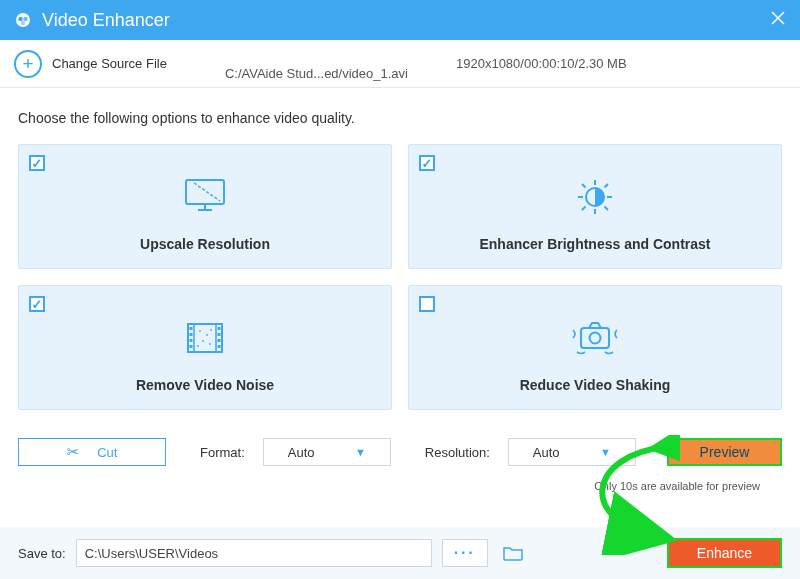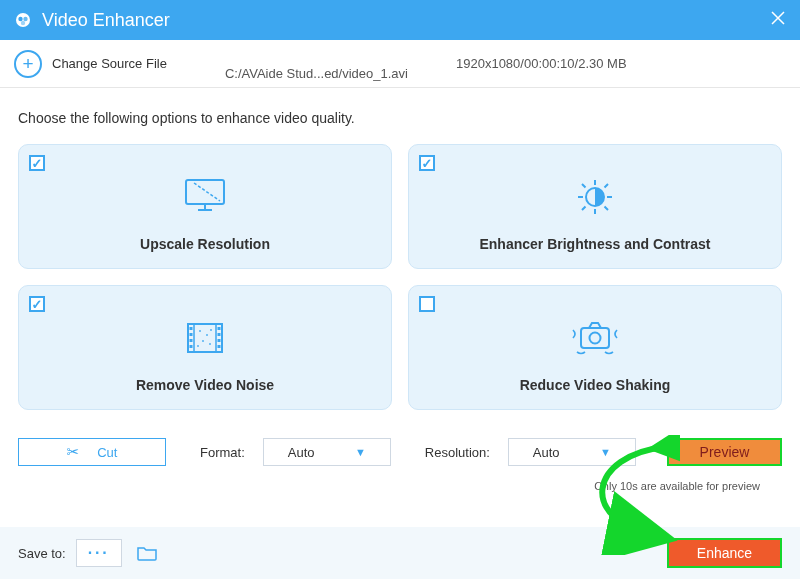--- a/index.html
+++ b/index.html
@@ -19,21 +19,21 @@
 .plus-circ { width: 28px; height: 28px; border: 2px solid #3da7f0; border-radius: 50%; display: flex; align-items: center; justify-content: center; margin-right: 10px; color: #3da7f0; font-size: 19px; line-height: 1; }
 .source-bar .csf { color: #333; margin-right: 58px; }
 .source-bar .path { color: #555; margin-right: 48px; margin-top: 20px; }
 .source-bar .meta { color: #555; }
 
 .content { padding: 22px 18px 0 18px; }
 .instr { font-size: 14px; color: #333; margin-bottom: 18px; }
 
 .cards { display: grid; grid-template-columns: 1fr 1fr; gap: 16px; }
 .card {
-  background: #e6f3fc; border: 1px solid #cfe6f7; border-radius: 10px;
+  background: #e6f3fc; border: 1px solid #cfe6f7; border-radius: 2px;
   height: 125px; position: relative; display: flex; flex-direction: column;
   align-items: center; justify-content: flex-end; padding-bottom: 16px; cursor: pointer;
 }
 .card .chk {
   position: absolute; top: 10px; left: 10px; width: 16px; height: 16px; border: 2px solid #3da7f0;
   background: #fff; display: flex; align-items: center; justify-content: center;
 }
 .card .chk.on::after { content: "✓"; color: #3da7f0; font-size: 13px; font-weight: bold; }
 .card-icon { width: 56px; height: 46px; display: flex; align-items: center; justify-content: center; margin-bottom: 16px; }
 .card-label { font-weight: 700; font-size: 14px; color: #333; }
@@ -47,21 +47,21 @@
 }
 .cut-btn .scis { font-size: 15px; }
 .sel-lbl { font-size: 13px; color: #333; margin-left: 16px; }
 .sel {
   width: 128px; height: 28px; border: 1px solid #cfd8e2; background: #fff;
   display: flex; align-items: center; justify-content: space-between; padding: 0 24px;
   font-size: 13px; color: #333; cursor: pointer;
 }
 .sel .tri { color: #3da7f0; font-size: 11px; }
 .preview-btn {
-  margin-left: auto; width: 115px; height: 28px; background: #f08c3c; color: #7f1d1d;
+  margin-left: auto; width: 115px; height: 28px; background: #f08c3c; color: #0c4a6e;
   border: 2px solid #14d62c; display: flex; align-items: center; justify-content: center;
   font-size: 14px; cursor: pointer;
 }
 .note { font-size: 11px; color: #555; text-align: right; padding-right: 22px; margin-top: 4px; }
 
 .footer {
   position: absolute; bottom: 0; left: 0; right: 0; height: 52px; background: #f2f8fc;
   display: flex; align-items: center; padding: 0 18px; gap: 10px;
 }
 .footer-lbl { font-size: 13px; color: #333; }
@@ -198,20 +198,23 @@
     </div>
     <div class="preview-btn">
       <span>Preview</span>
     </div>
   </div>
   <div class="note">Only 10s are available for preview</div>
 </div>
 
 <div class="footer">
   <span class="footer-lbl">Save to:</span>
+  <div class="path-input">
+    <span>C:\Users\USER\Videos</span>
+  </div>
   <div class="browse-dots">···</div>
   <div class="open-fold">
     <svg width="20" height="16" viewBox="0 0 20 16">
         <path d="M1 3 h6 l2 2 h10 v9 a1 1 0 0 1 -1 1 H2 a1 1 0 0 1 -1 -1 z" fill="none" stroke="#3da7f0" stroke-width="1.5"></path>
       </svg>
   </div>
   <div class="enhance-btn">
     <span>Enhance</span>
   </div>
 </div>

